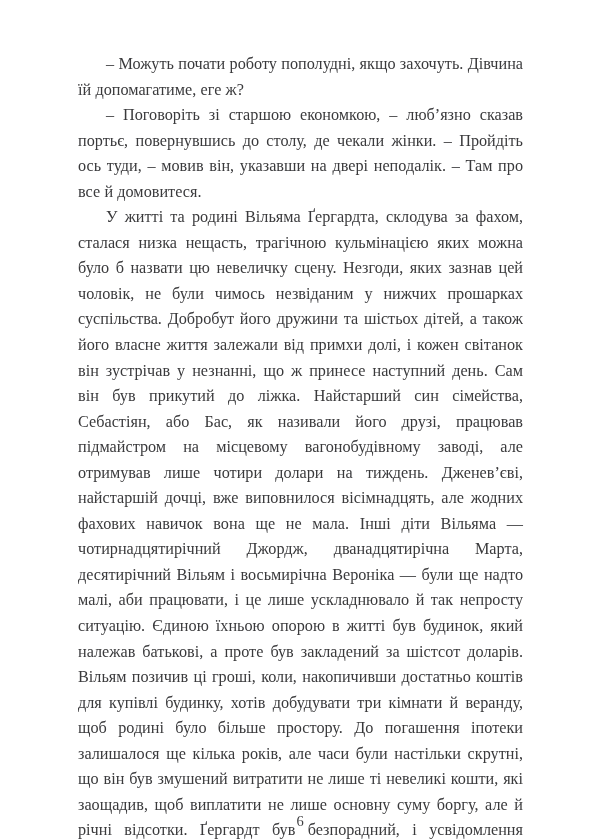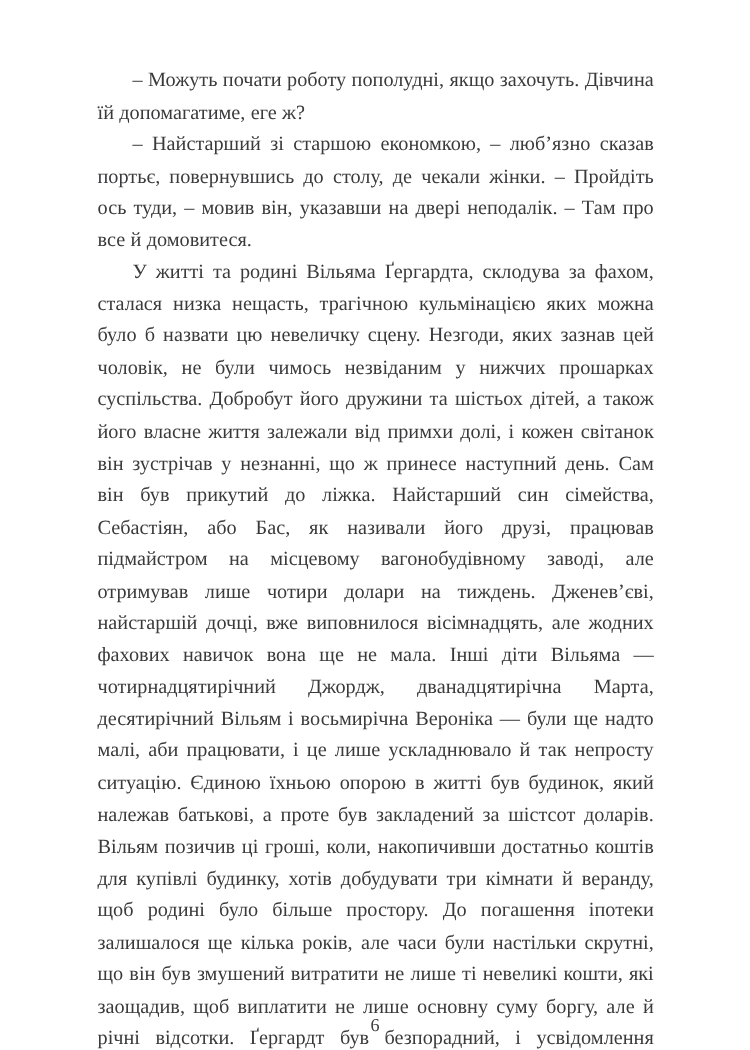--- a/index.html
+++ b/index.html
@@ -51,20 +51,20 @@
     font-family: "Liberation Serif", "DejaVu Serif", serif;
   }
 </style>
 </head>
 <body>
 
 <div id="page">
 
   <div id="text-block">
     <p class="para">– Можуть почати роботу пополудні, якщо захочуть. Дівчина їй допомагатиме, еге ж?</p>
-    <p class="para">– Найстарший зі старшою економкою, – люб’язно сказав портьє, повернувшись до столу, де чекали жінки. – Пройдіть ось туди, – мовив він, указавши на двері неподалік. – Там про все й домовитеся.</p>
+    <p class="para">– Поговоріть зі старшою економкою, – люб’язно сказав портьє, повернувшись до столу, де чекали жінки. – Пройдіть ось туди, – мовив він, указавши на двері неподалік. – Там про все й домовитеся.</p>
     <p class="para">У житті та родині Вільяма Ґергардта, склодува за фахом, сталася низка нещасть, трагічною кульмінацією яких можна було б назвати цю невеличку сцену. Незгоди, яких зазнав цей чоловік, не були чимось незвіданим у нижчих прошарках суспільства. Добробут його дружини та шістьох дітей, а також його власне життя залежали від примхи долі, і кожен світанок він зустрічав у незнанні, що ж принесе наступний день. Сам він був прикутий до ліжка. Найстарший син сімейства, Себастіян, або Бас, як називали його друзі, працював підмайстром на місцевому вагонобудівному заводі, але отримував лише чотири долари на тиждень. Дженев’єві, найстаршій дочці, вже виповнилося вісімнадцять, але жодних фахових навичок вона ще не мала. Інші діти Вільяма — чотирнадцятирічний Джордж, дванадцятирічна Марта, десятирічний Вільям і восьмирічна Вероніка — були ще надто малі, аби працювати, і це лише ускладнювало й так непросту ситуацію. Єдиною їхньою опорою в житті був будинок, який належав батькові, а проте був закладений за шістсот доларів. Вільям позичив ці гроші, коли, накопичивши достатньо коштів для купівлі будинку, хотів добудувати три кімнати й веранду, щоб родині було більше простору. До погашення іпотеки залишалося ще кілька років, але часи були настільки скрутні, що він був змушений витратити не лише ті невеликі кошти, які заощадив, щоб виплатити не лише основну суму боргу, але й річні відсотки. Ґергардт був безпорадний, і усвідомлення сутужного становища — неоплачені рахунки від лікаря, відсотки за іпотеку, а також заборгованість перед м’ясником і пекарем, які позичали гроші, покладаючись на його природну чесність, аж доки не втратили довіру, – обтяжувало його думки й так виснажувало, що про одужання не могло бути й мови.</p>
 
   </div>
 
   <div id="page-number">6</div>
 
 </div>
 
 </body></html>

